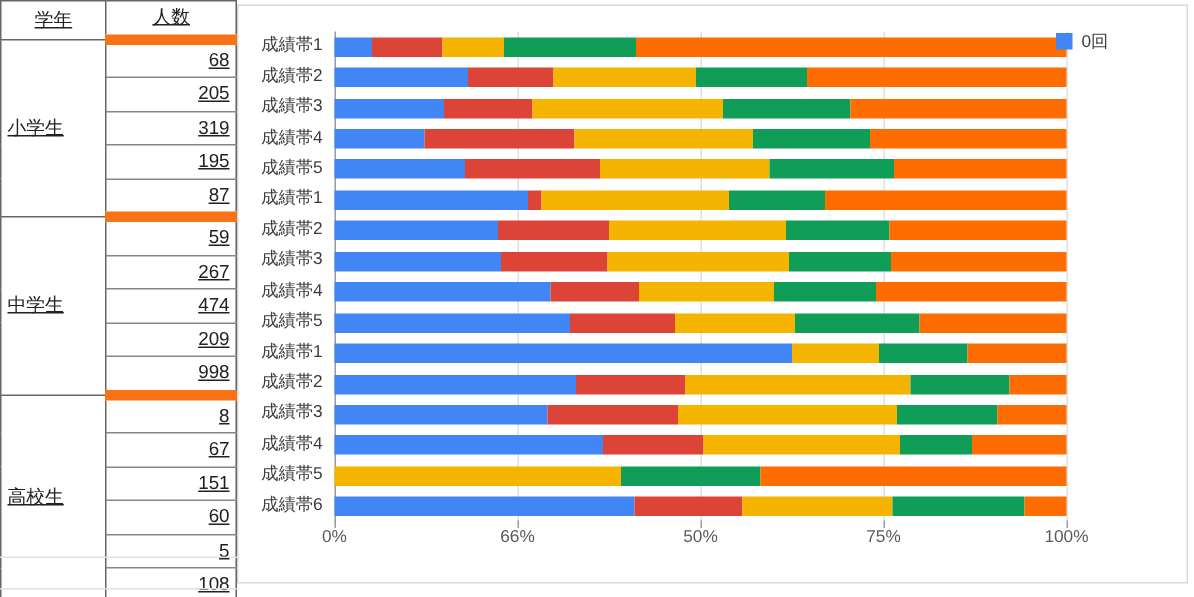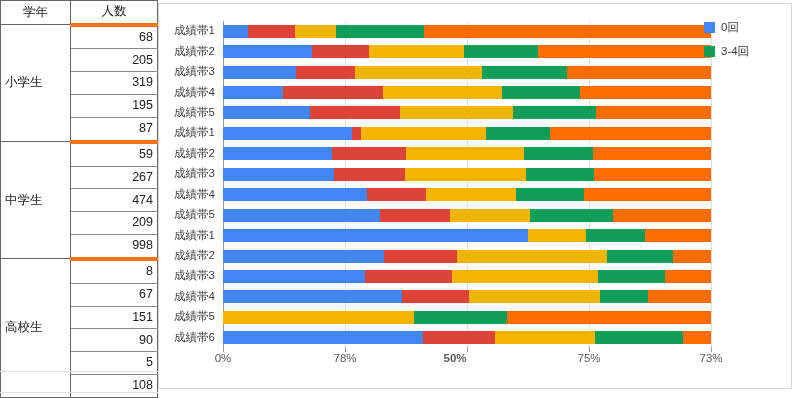--- a/index.html
+++ b/index.html
@@ -26,31 +26,32 @@
   }
   .sheet-grid td, .sheet-grid th {
     padding: 0 4px;
     font-size: 12.5px;
     color: #202124;
     font-weight: 400;
     height: 21.5px;
     line-height: 21.5px;
     overflow: hidden;
     white-space: nowrap;
+    text-decoration: underline;
   }
   .col-grade { width: 68px; }
   .col-count { width: 84px; }
   .hdr { text-align: center; border: 1px solid #666; }
   .cell-num {
     text-align: right;
     border-left: 1px solid #666;
     border-right: 1px solid #666;
     border-bottom: 1px solid #888;
   }
-  .cell-num.first-of-group { border-top: 4px solid #f97316; }
+  .cell-num.first-of-group { border-top: 7px solid #f97316; }
   .cell-num.last-of-group  { border-bottom: 1px solid #666; }
   .cell-grade {
     text-align: left;
     vertical-align: middle;
     border-left: 1px solid #666;
     border-right: 1px solid #666;
   }
   .cell-grade.grp-top { border-top: 1px solid #666; }
   .cell-grade.grp-bot { border-bottom: 1px solid #666; }
   .faint-line {
@@ -192,21 +193,21 @@
             <td class="cell-grade grp-top grp-bot" rowspan="6">高校生</td>
             <td class="cell-num first-of-group">8</td>
           </tr>
           <tr>
             <td class="cell-num">67</td>
           </tr>
           <tr>
             <td class="cell-num">151</td>
           </tr>
           <tr>
-            <td class="cell-num">90</td>
+            <td class="cell-num">60</td>
           </tr>
           <tr>
             <td class="cell-num">5</td>
           </tr>
           <tr>
             <td class="cell-num last-of-group">108</td>
           </tr>
         </tbody>
     </table>
     <div class="faint-line" style="top:371px;"></div>
@@ -351,34 +352,30 @@
         <div class="ylabel" style="top: 229.031px;">成績帯2</div>
         <div class="ylabel" style="top: 249.469px;">成績帯3</div>
         <div class="ylabel" style="top: 269.906px;">成績帯4</div>
         <div class="ylabel" style="top: 290.344px;">成績帯5</div>
         <div class="ylabel" style="top: 310.781px;">成績帯6</div>
       </div>
     <div class="xlabels" id="xlabels">
         <div class="tick" style="left: 0px;"></div>
         <div class="xlabel" style="left: 0px;">0%</div>
         <div class="tick" style="left: 122px;"></div>
-        <div class="xlabel" style="left: 122px;">78%</div>
+        <div class="xlabel" style="left: 122px;">66%</div>
         <div class="tick" style="left: 244px;"></div>
-        <div class="xlabel" style="left: 232px; font-weight: bold;">50%</div>
+        <div class="xlabel" style="left: 244px;">50%</div>
         <div class="tick" style="left: 366px;"></div>
         <div class="xlabel" style="left: 366px;">75%</div>
         <div class="tick" style="left: 488px;"></div>
-        <div class="xlabel" style="left: 488px;">73%</div>
+        <div class="xlabel" style="left: 488px;">100%</div>
       </div>
 
     <div class="legend" id="legend">
         <div class="legend-item">
           <span class="legend-swatch" style="background: rgb(66, 133, 244);"></span>
           <span class="legend-label">0回</span>
         </div>
-        <div class="legend-item">
-          <span class="legend-swatch" style="background: rgb(15, 157, 88);"></span>
-          <span class="legend-label">3-4回</span>
-        </div>
       </div>
   </div>
 
 </div>
 
 </body></html>

